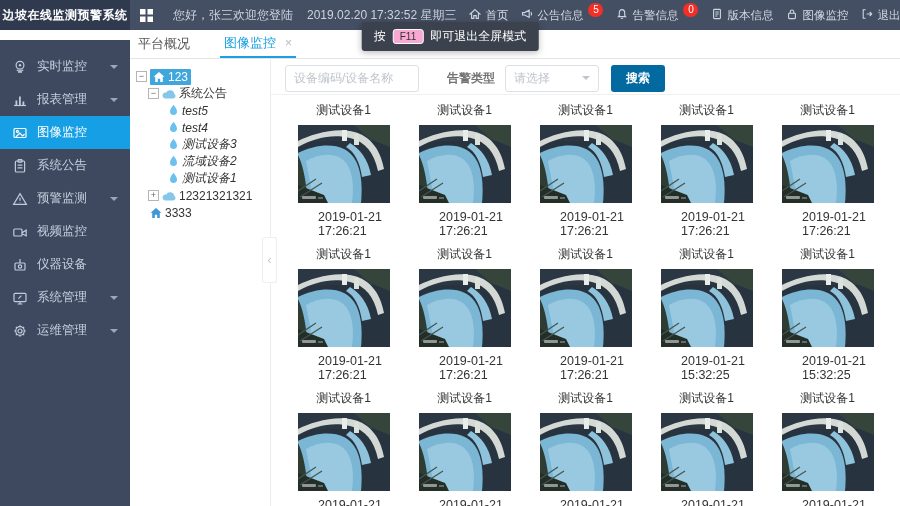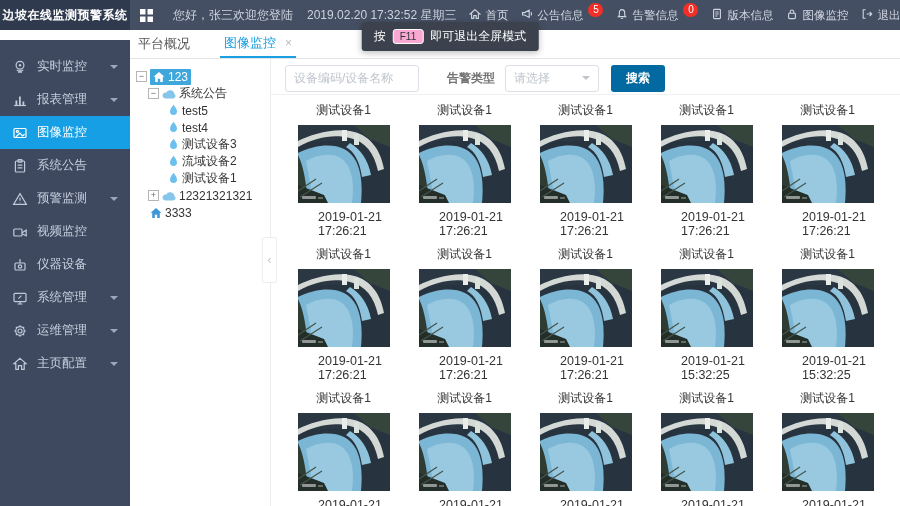--- a/index.html
+++ b/index.html
@@ -43,21 +43,21 @@
   .tabbar{position:absolute;top:30px;left:130px;right:0;height:28px;background:#fff;
     border-bottom:1px solid #e4e4e4;display:flex;align-items:stretch;padding-left:4px;z-index:5;}
   .tab{display:flex;align-items:center;font-size:13px;color:#555;margin-right:26px;
     cursor:pointer;padding:0 4px;position:relative;}
   .tab.active{color:#1aa0e0;border-bottom:2px solid #1aa0e0;}
   .tab-close{color:#b4bac2;margin-left:9px;font-size:12px;cursor:pointer;}
   
   .treepanel{position:absolute;top:59px;left:130px;width:140px;bottom:0;background:#fff;
     border-right:1px solid #ececec;font-size:12px;color:#333;padding-top:9px;z-index:4;}
   .trow{display:flex;align-items:center;height:17px;gap:3px;white-space:nowrap;cursor:pointer;}
-  .lv0{padding-left:6px;}.lv1{padding-left:18px;}.lv2{padding-left:38px;}
+  .lv0{padding-left:6px;}.lv1{padding-left:18px;}.lv2{padding-left:38px;font-style:italic;}
   .exp{width:11px;height:11px;box-sizing:border-box;border:1px solid #b5b5b5;background:#fff;
     font-size:9px;line-height:8px;text-align:center;color:#666;flex:0 0 11px;cursor:pointer;}
   .exp-spacer{width:11px;flex:0 0 11px;}
   .nodewrap{display:flex;align-items:center;gap:3px;padding:1px 3px;border-radius:1px;}
   .nodewrap.selected{background:#3fa7dc;color:#fff;}
   .ti{flex:0 0 auto;}
   .house{fill:#3f97d6;}
   .selected .house{fill:#fff;}
   .cloud{fill:#85c6ea;}
   .drop{fill:#6cc0ee;}
@@ -256,27 +256,20 @@
   </div>
   <div class="s-item">
     <svg width="16" height="16" viewBox="0 0 16 16" fill="none" stroke="currentColor" stroke-width="1.2">
         <circle cx="8" cy="8" r="2"></circle>
         <circle cx="8" cy="8" r="4.3"></circle>
         <path d="M8 2.2 V3.7 M8 12.3 V13.8 M2.2 8 H3.7 M12.3 8 H13.8 M3.9 3.9 L5 5 M11 11 L12.1 12.1 M12.1 3.9 L11 5 M5 11 L3.9 12.1"></path>
       </svg>
     <span>运维管理</span>
     <span class="m-arrow"></span>
   </div>
-  <div class="s-item">
-    <svg width="16" height="16" viewBox="0 0 16 16" fill="none" stroke="currentColor" stroke-width="1.2">
-        <path d="M8 2.4 L14 7.6 H12.2 V13.4 H9.6 V9.6 H6.4 V13.4 H3.8 V7.6 H2 Z"></path>
-      </svg>
-    <span>主页配置</span>
-    <span class="m-arrow"></span>
-  </div>
 </aside>
 
 <div class="tabbar">
   <div class="tab">
     <span>平台概况</span>
   </div>
   <div class="tab active">
     <span>图像监控</span>
     <span class="tab-close">×</span>
   </div>

